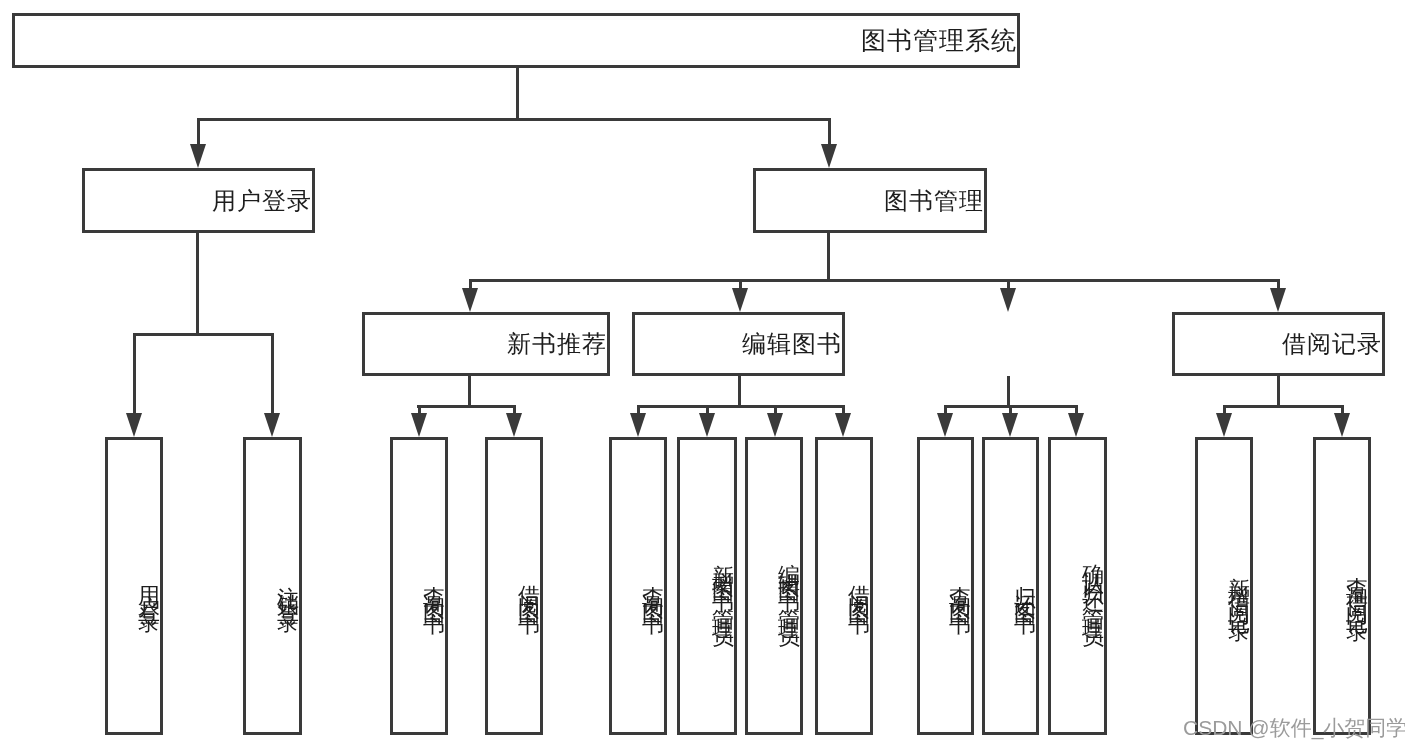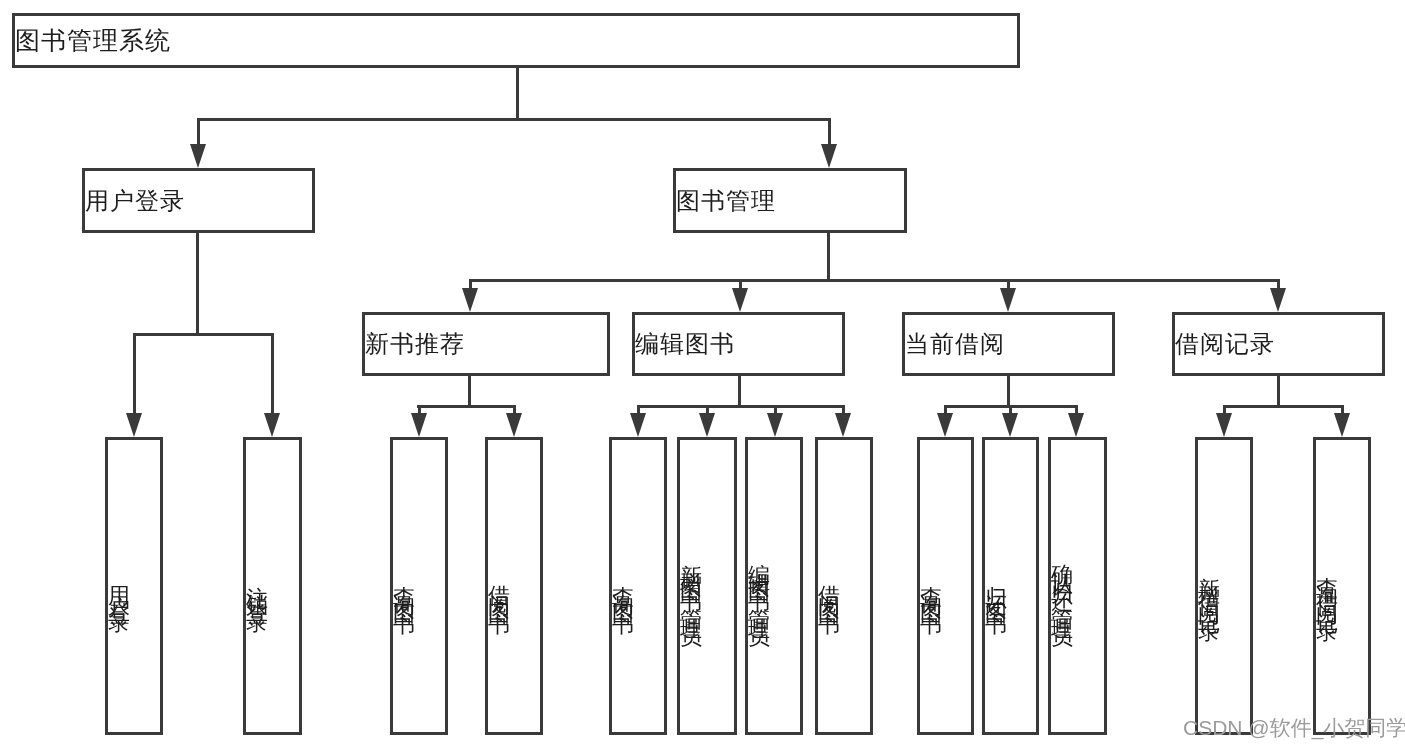--- a/index.html
+++ b/index.html
@@ -20,21 +20,21 @@
     background:var(--background);
     overflow:hidden;
   }
   .box{
     position:absolute;
     box-sizing:border-box;
     background:#ffffff;
     border:3px solid var(--line);
     display:flex;
     align-items:center;
-    justify-content:flex-start;
+    justify-content:flex-end;
     color:var(--text);
   }
   .node{
     font-size:24px;
     letter-spacing:1px;
   }
   .root{
     font-size:25px;
   }
   .leaf{
@@ -102,21 +102,21 @@
   </div>
 
   <div class="vline" style="left:516px;top:68px;height:50px"></div>
   <div class="hline" style="left:198px;top:118px;width:632px"></div>
   <div class="drop" style="left:190px;top:118px;height:50px"></div>
   <div class="drop" style="left:821px;top:118px;height:50px"></div>
 
   <div class="box node" style="left:82px;top:168px;width:233px;height:65px">
     <span>用户登录</span>
   </div>
-  <div class="box node" style="left:673px;top:168px;width:234px;height:65px">
+  <div class="box node" style="left:753px;top:168px;width:234px;height:65px">
     <span>图书管理</span>
   </div>
 
   <div class="vline" style="left:196px;top:233px;height:100px"></div>
   <div class="hline" style="left:134px;top:333px;width:139px"></div>
   <div class="drop" style="left:126px;top:333px;height:104px"></div>
   <div class="drop" style="left:264px;top:333px;height:104px"></div>
 
   <div class="vline" style="left:827px;top:233px;height:46px"></div>
   <div class="hline" style="left:470px;top:279px;width:808px"></div>
@@ -124,23 +124,20 @@
   <div class="drop" style="left:732px;top:279px;height:33px"></div>
   <div class="drop" style="left:1000px;top:279px;height:33px"></div>
   <div class="drop" style="left:1270px;top:279px;height:33px"></div>
 
   <div class="box node" style="left:362px;top:312px;width:248px;height:64px">
     <span>新书推荐</span>
   </div>
   <div class="box node" style="left:632px;top:312px;width:213px;height:64px">
     <span>编辑图书</span>
   </div>
-  <div class="box node" style="left:902px;top:312px;width:213px;height:64px">
-    <span>当前借阅</span>
-  </div>
   <div class="box node" style="left:1172px;top:312px;width:213px;height:64px">
     <span>借阅记录</span>
   </div>
 
   <div class="vline" style="left:468px;top:376px;height:29px"></div>
   <div class="hline" style="left:417px;top:405px;width:98px"></div>
   <div class="drop" style="left:411px;top:405px;height:32px"></div>
   <div class="drop" style="left:506px;top:405px;height:32px"></div>
 
   <div class="vline" style="left:738px;top:376px;height:29px"></div>

